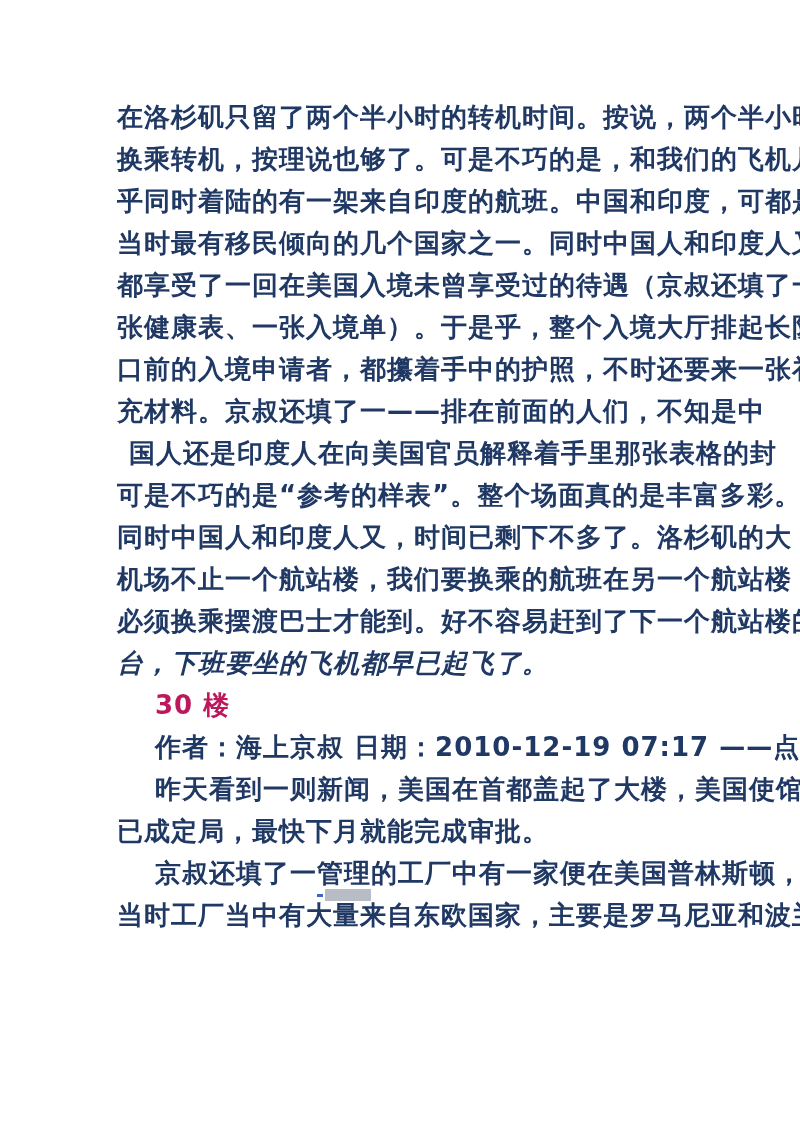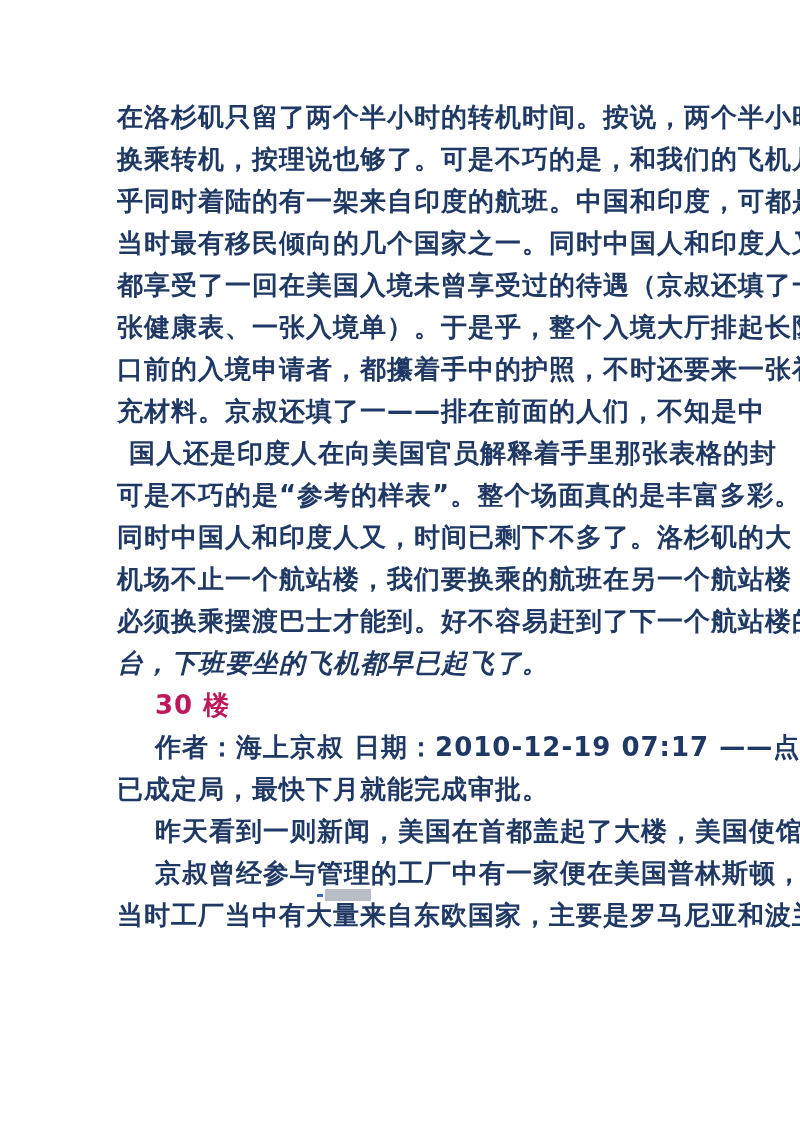--- a/index.html
+++ b/index.html
@@ -58,18 +58,18 @@
       <div class="line" style="color: rgb(31, 56, 100);">口前的入境申请者，都攥着手中的护照，不时还要来一张补</div>
       <div class="line" style="color: rgb(31, 56, 100);">充材料。京叔还填了一——排在前面的人们，不知是中</div>
       <div class="line" style="color: rgb(31, 56, 100); margin-left: 12px;">国人还是印度人在向美国官员解释着手里那张表格的封</div>
       <div class="line" style="color: rgb(31, 56, 100);">可是不巧的是“参考的样表”。整个场面真的是丰富多彩。</div>
       <div class="line" style="color: rgb(31, 56, 100);">同时中国人和印度人又，时间已剩下不多了。洛杉矶的大</div>
       <div class="line" style="color: rgb(31, 56, 100);">机场不止一个航站楼，我们要换乘的航班在另一个航站楼，</div>
       <div class="line" style="color: rgb(31, 56, 100);">必须换乘摆渡巴士才能到。好不容易赶到了下一个航站楼的柜</div>
       <div class="line" style="color: rgb(31, 56, 100); font-style: italic;">台，下班要坐的飞机都早已起飞了。</div>
       <div class="line indent" style="color: #be185d;">30 楼</div>
       <div class="line indent" style="color: rgb(31, 56, 100);">作者：海上京叔  日期：2010-12-19 07:17  ——点题外话。</div>
+      <div class="line indent" style="color: rgb(31, 56, 100);">昨天看到一则新闻，美国在首都盖起了大楼，美国使馆</div>
       <div class="line" style="color: rgb(31, 56, 100);">已成定局，最快下月就能完成审批。</div>
-      <div class="line indent" style="color: rgb(31, 56, 100);">昨天看到一则新闻，美国在首都盖起了大楼，美国使馆</div>
-      <div class="line indent" style="color: rgb(31, 56, 100);"><span>京叔曾经参与</span><span class="mark-word" style="border-bottom-color: rgb(58, 102, 201);">管理<span class="tooltip-box" style="background: rgb(184, 188, 196);"></span></span><span>的工厂中有一家便在美国普林斯顿，</span></div>
+      <div class="line indent" style="color: rgb(31, 56, 100);"><span>京叔还填了一</span><span class="mark-word" style="border-bottom-color: rgb(58, 102, 201);">管理<span class="tooltip-box" style="background: rgb(184, 188, 196);"></span></span><span>的工厂中有一家便在美国普林斯顿，</span></div>
       <div class="line" style="color: rgb(31, 56, 100);">当时工厂当中有大量来自东欧国家，主要是罗马尼亚和波兰的</div>
     </div>
 </div>
 
 </body></html>

